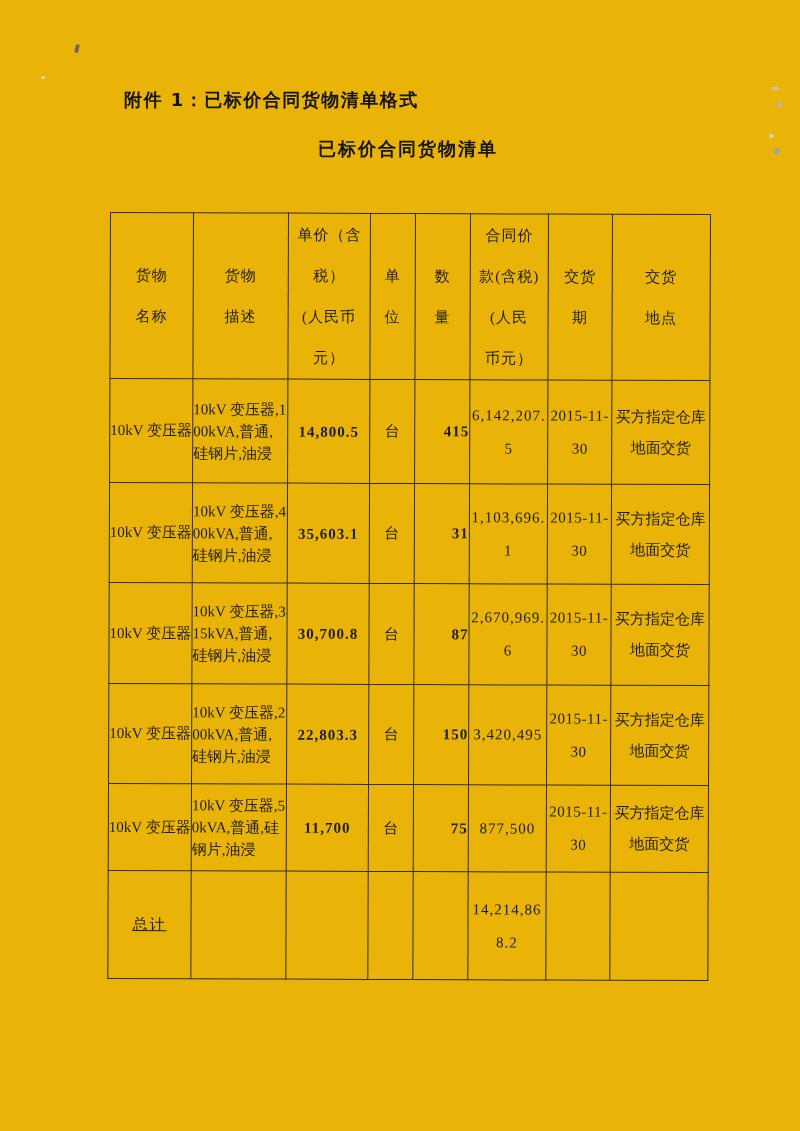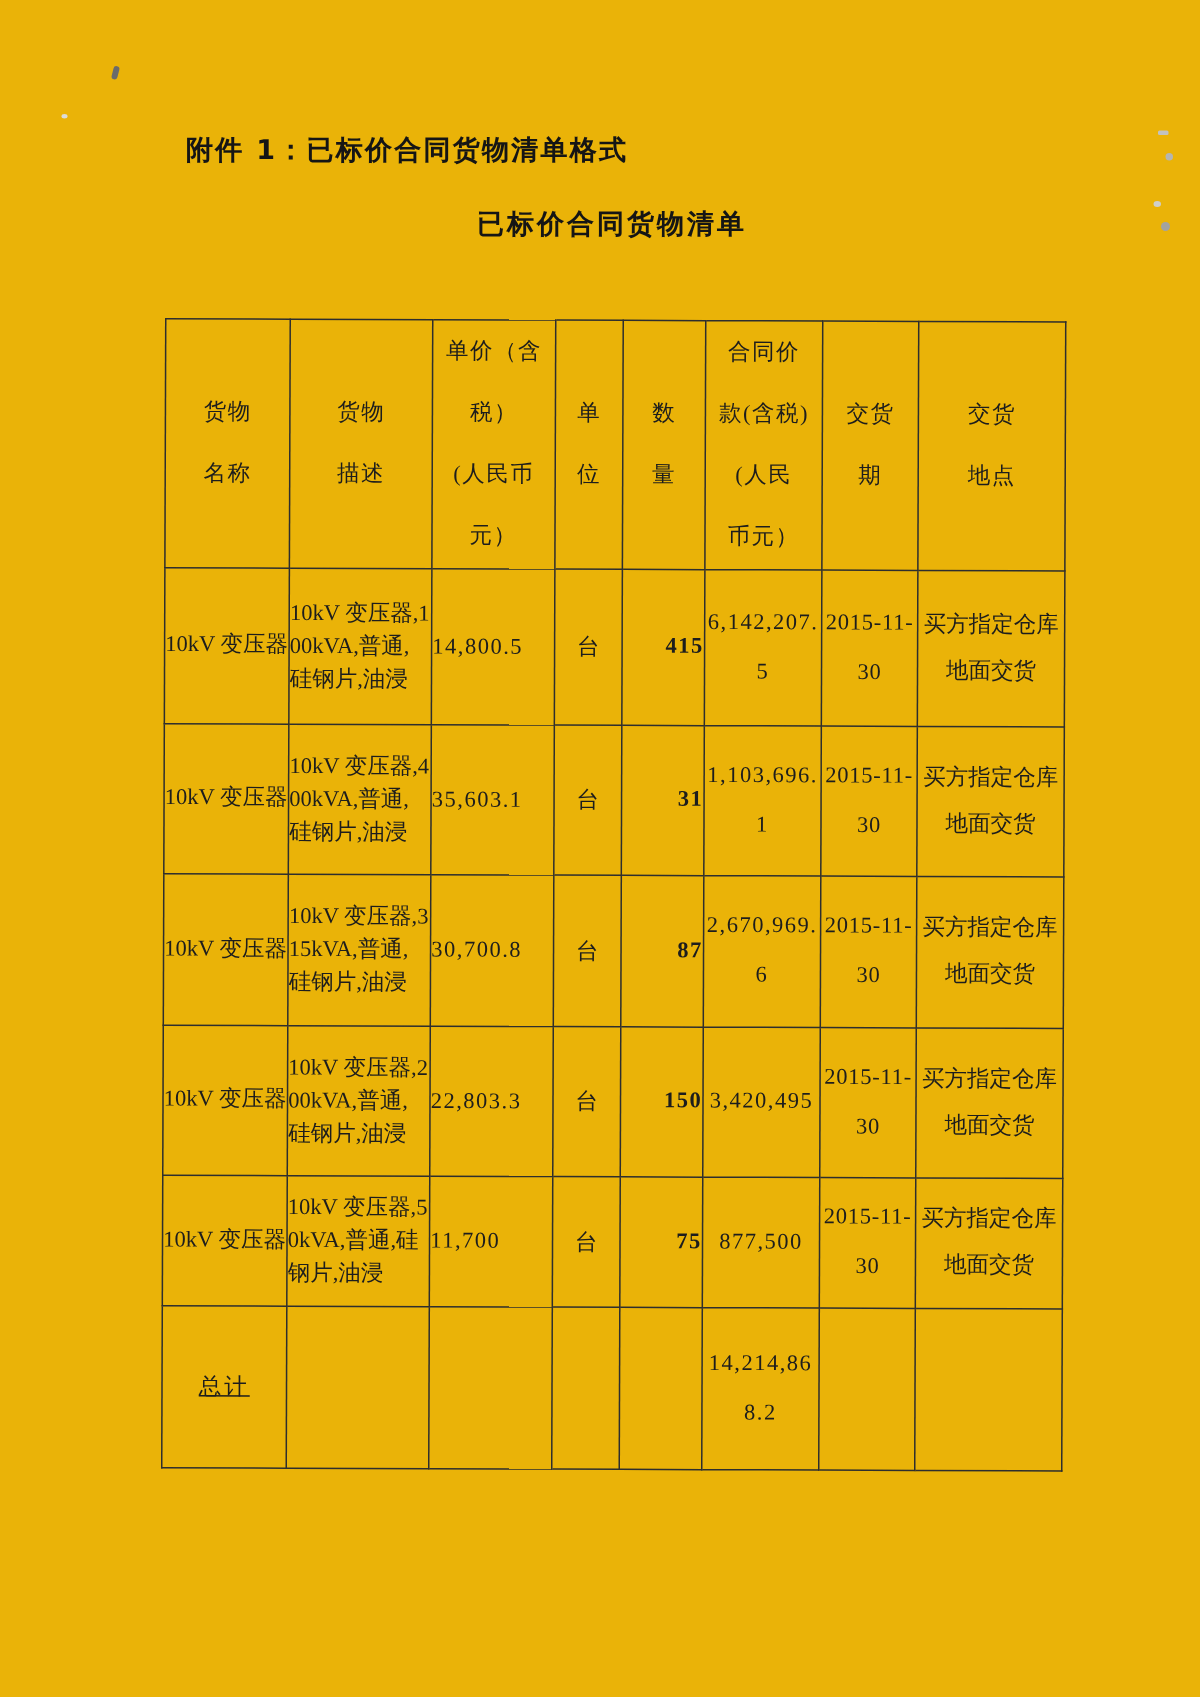--- a/index.html
+++ b/index.html
@@ -54,21 +54,21 @@
   tr.r3{height:101px;}
   tr.r4{height:100px;}
   tr.r5{height:87px;}
   tr.rt{height:108px;}
 
   th{font-weight:400;text-align:center;}
   .hl{display:block;line-height:41px;letter-spacing:1px;}
 
   .c-name{text-align:left;padding:0 4px 0 6px;line-height:25px;word-break:break-all;}
   .c-desc{text-align:left;padding:0 6px 0 8px;line-height:22px;word-break:break-all;margin-top:14px;}
-  .c-price{line-height:22px;letter-spacing:1px;}
+  .c-price{text-align:center;line-height:22px;letter-spacing:1px;font-weight:bold;}
   .c-unit{text-align:center;}
   .c-qty{text-align:right;letter-spacing:1px;font-weight:bold;}
   .c-contract{text-align:center;line-height:33px;word-break:break-all;letter-spacing:1px;padding:0 6px;}
   .c-date{text-align:center;line-height:33px;word-break:break-all;letter-spacing:0.5px;padding:0 5px;margin-top:44px;}
   .c-place{text-align:center;line-height:31px;padding:0 18px 0 7px;word-break:break-all;}
   .c-total{text-align:center;letter-spacing:2px;text-decoration:underline;}
 </style>
 </head>
 <body>
 

